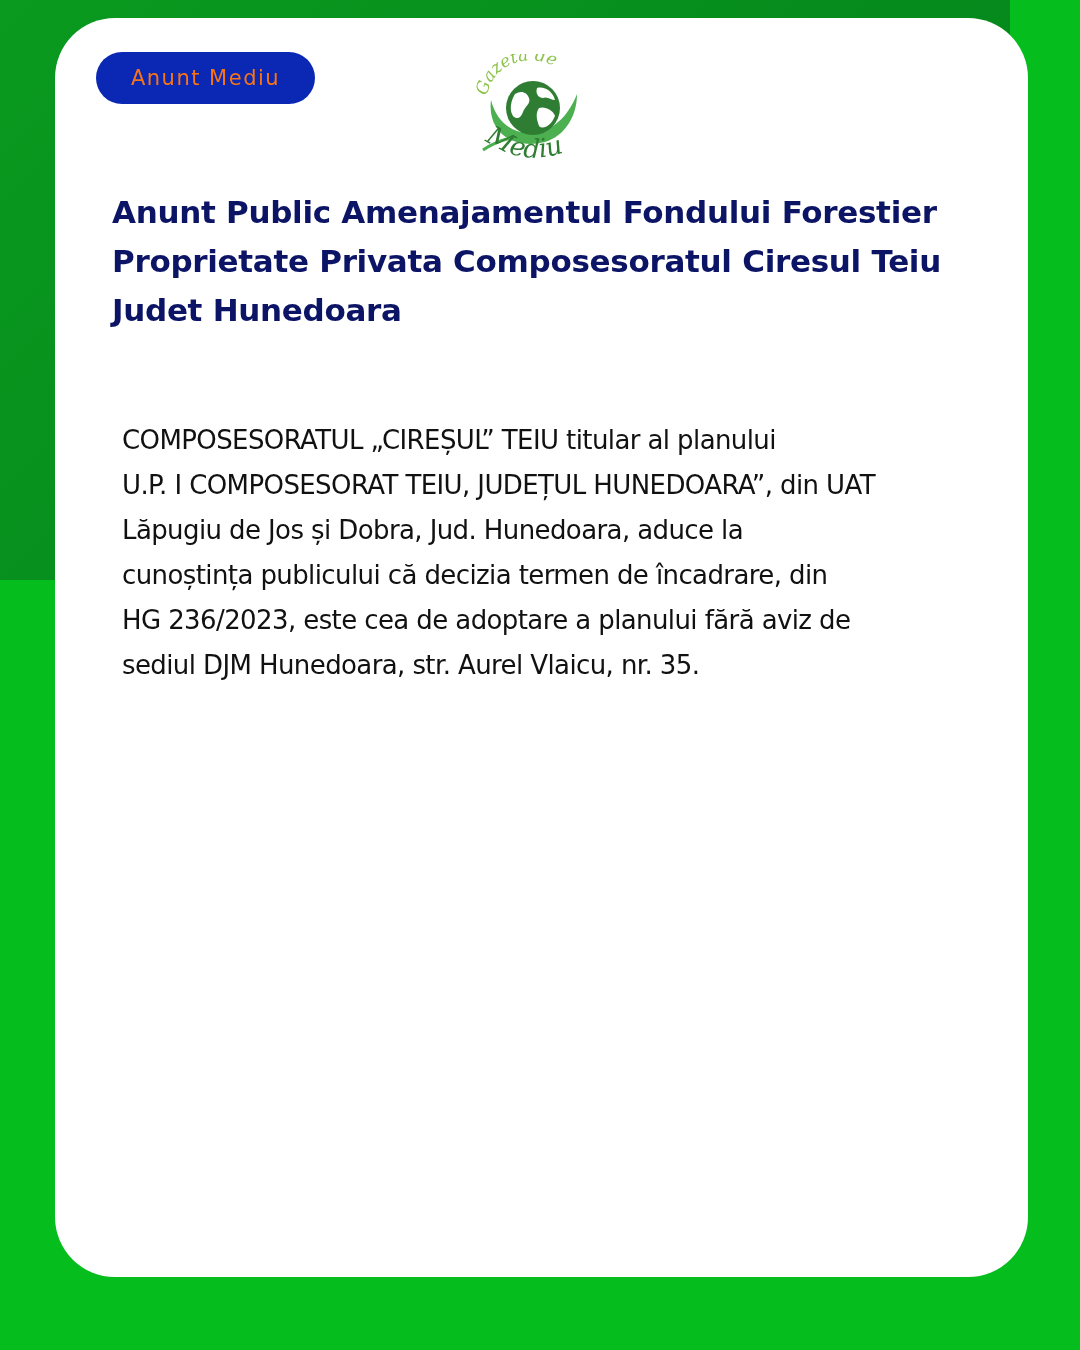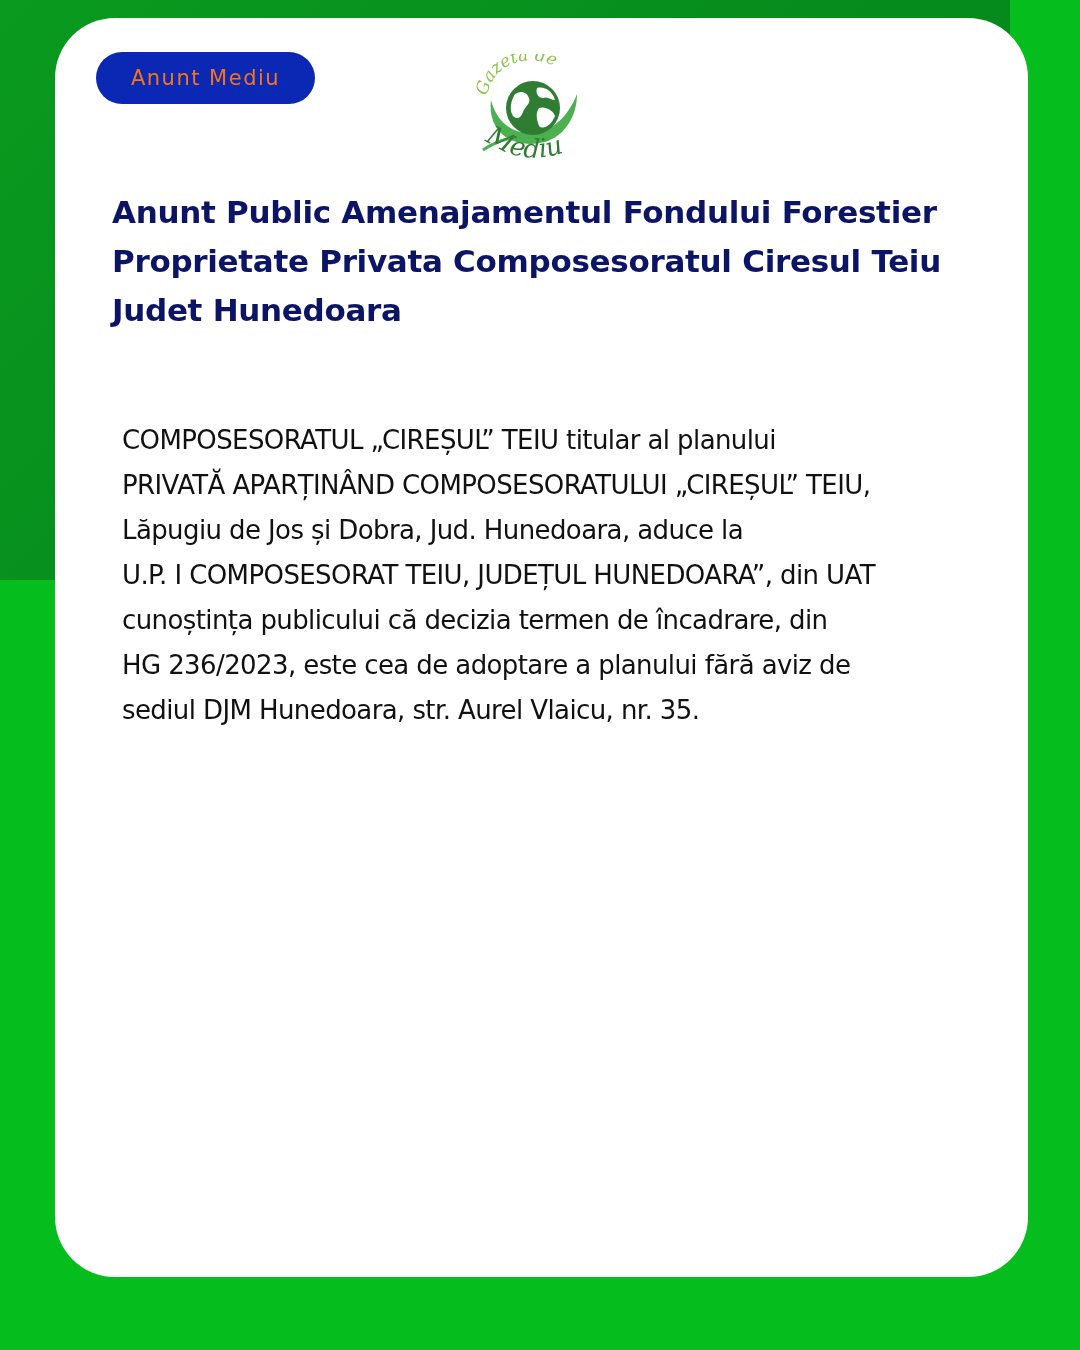--- a/index.html
+++ b/index.html
@@ -123,21 +123,20 @@
       <text font-family="DejaVu Serif, serif" font-style="italic" font-size="26" fill="#2e7d32">
         <textPath href="#arcBottom">Mediu</textPath>
       </text>
     </svg>
   </div>
 
   <h1 class="title">Anunt Public Amenajamentul Fondului Forestier Proprietate Privata Composesoratul Ciresul Teiu Judet Hunedoara</h1>
 
   <p class="body-text">
     <span class="line">COMPOSESORATUL „CIREȘUL” TEIU titular al planului</span>
-    <span class="line">PRIVATĂ APARȚINÂND COMPOSESORATULUI „CIREȘUL” TEIU,</span>
+    <span class="line">U.P. I COMPOSESORAT TEIU, JUDEȚUL HUNEDOARA”, din UAT</span>
     <span class="line">Lăpugiu de Jos și Dobra, Jud. Hunedoara, aduce la</span>
-    <span class="line">U.P. I COMPOSESORAT TEIU, JUDEȚUL HUNEDOARA”, din UAT</span>
     <span class="line">cunoștința publicului că decizia termen de încadrare, din</span>
     <span class="line">HG 236/2023, este cea de adoptare a planului fără aviz de</span>
     <span class="line">sediul DJM Hunedoara, str. Aurel Vlaicu, nr. 35.</span>
   </p>
 
 </div>
 
 </body></html>

